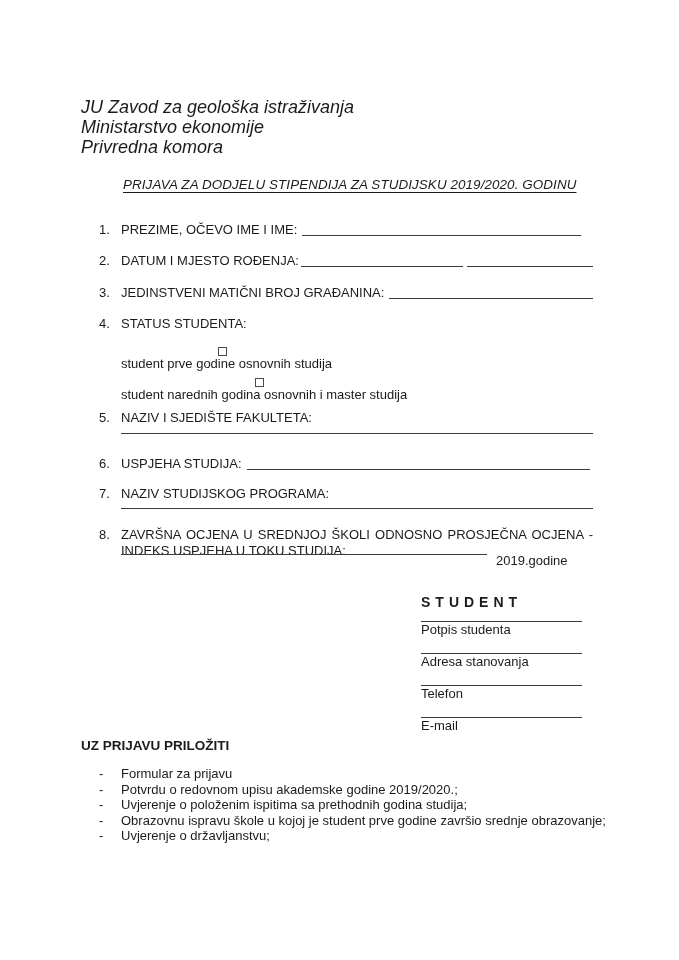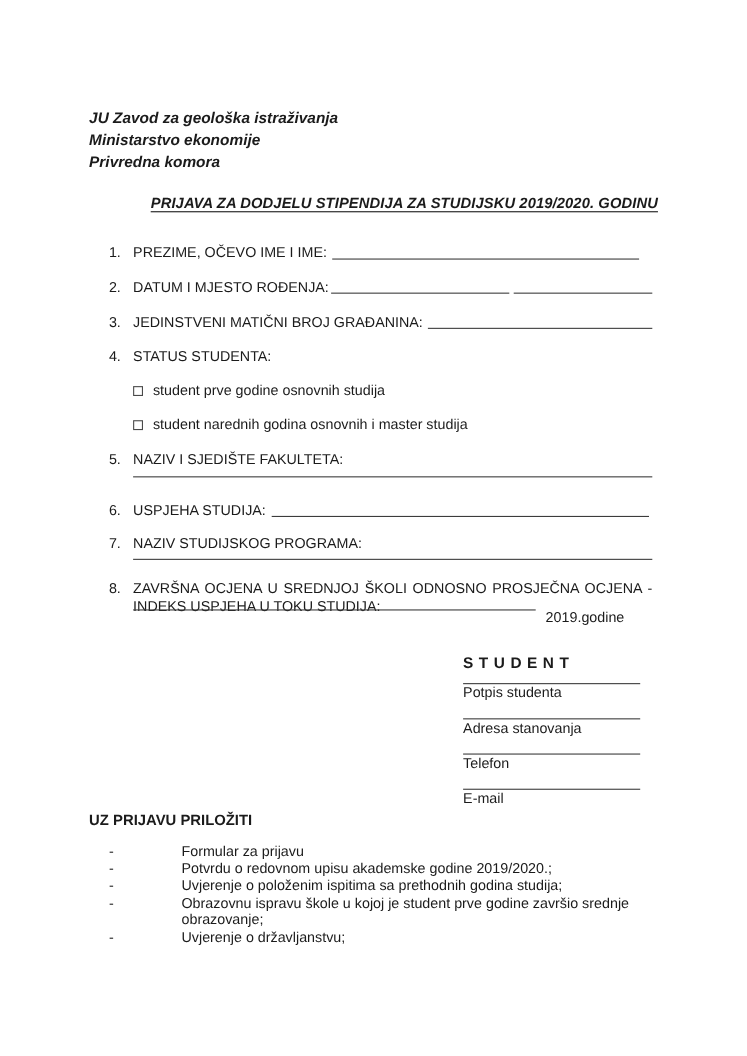--- a/index.html
+++ b/index.html
@@ -6,56 +6,56 @@
   .page {
     position:relative;
     width:679px; height:960px;
     background:#ffffff;
     font-family:"Liberation Sans", sans-serif;
     color:#1b1b1b;
     overflow:hidden;
   }
   
   .org-header { position:absolute; left:81px; top:97px; }
-  .org-line { font-size:14px; line-height:20px; font-weight:bold; font-style:italic; }
+  .org-line { font-size:18px; line-height:20px; font-weight:normal; font-style:italic; }
   
   .doc-title {
-    position:absolute; left:137px; top:177px;
-    font-size:13.4px; font-weight:bold; font-style:italic;
+    position:absolute; left:123px; top:177px;
+    font-size:13.4px; font-weight:normal; font-style:italic;
     text-decoration:underline; text-underline-offset:3px;
     letter-spacing:0.1px; white-space:nowrap;
   }
   
   .item { position:absolute; left:99px; right:86px; display:flex; align-items:flex-end; font-size:13px; line-height:16px; }
   .num  { flex:none; width:22px; }
   .lbl  { flex:none; white-space:nowrap;text-align:center; }
   .fill { flex:1 1 auto; border-bottom:1.3px solid #3c3c3c; margin-left:5px; margin-bottom:2px; height:1px; }
   .fill.fixed { flex:none; }
   .full-line { position:absolute; left:121px; right:86px; border-bottom:1.3px solid #3c3c3c; height:1px; }
   
-  .option { position:absolute; left:121px; display:flex; align-items:center; font-size:13px; line-height:16px; }
+  .option { position:absolute; left:121px; display:flex; align-items:center; font-size:13px; line-height:16px;flex-direction:column; }
   .cbx { flex:none; width:7px; height:7px; border:1px solid #4a4a4a; margin-right:9px; background:#fff; }
   
   .item8 { position:absolute; left:99px; right:86px; display:flex; align-items:flex-start; font-size:13px; line-height:16px; }
   .item8-content { flex:1 1 auto; }
   .just { text-align:justify; text-align-last:justify; }
   .year-row { position:absolute; left:121px; display:flex; font-size:13px; line-height:15px; width:472px; }
   .year-row .fill { margin-left:0; margin-right:9px; flex:none; width:366px; }
   
   .student-block { position:absolute; left:421px; top:594px; width:190px; }
   .student-heading { font-size:14px; font-weight:bold; letter-spacing:5px; line-height:17px; }
   .sig-group { margin-top:0; }
   .sig-line { width:161px; border-bottom:1.3px solid #3c3c3c; height:10px; }
   .sig-label { font-size:13px; line-height:16px; margin-bottom:5px; }
   
   .att-heading { position:absolute; left:81px; top:738px; font-size:13.5px; font-weight:bold; }
   .att-list { position:absolute; left:99px; top:766px; width:545px; }
   .att-row { display:flex; font-size:13px; line-height:15.6px; }
   .att-dash { flex:none; width:22px; }
-  .att-text { flex:1 1 auto;margin-left:44px; }
+  .att-text { flex:1 1 auto; }
 </style>
 </head>
 <body>
 
 <div class="page">
 
   <div class="org-header">
     <div class="org-line">JU Zavod za geološka istraživanja</div>
     <div class="org-line">Ministarstvo ekonomije</div>
     <div class="org-line">Privredna komora</div>

